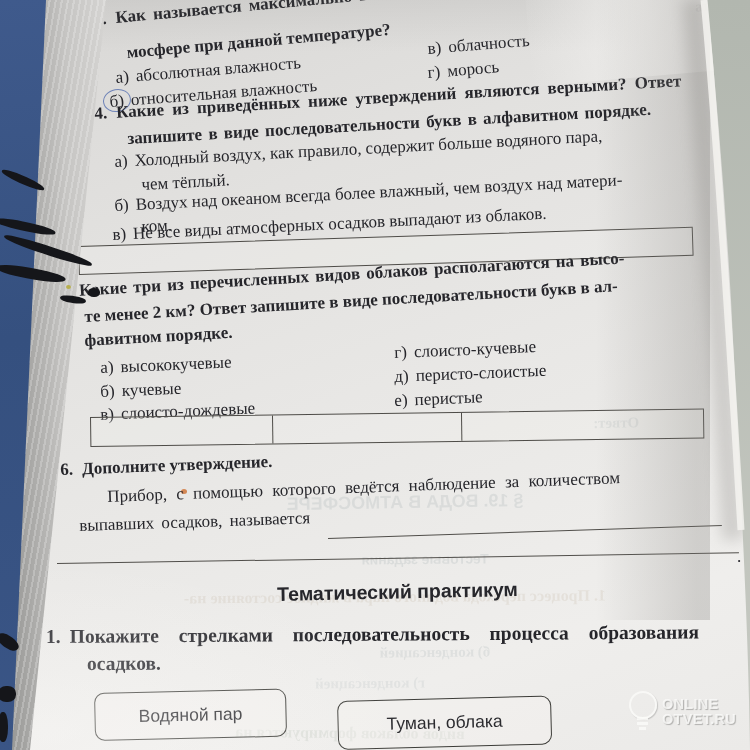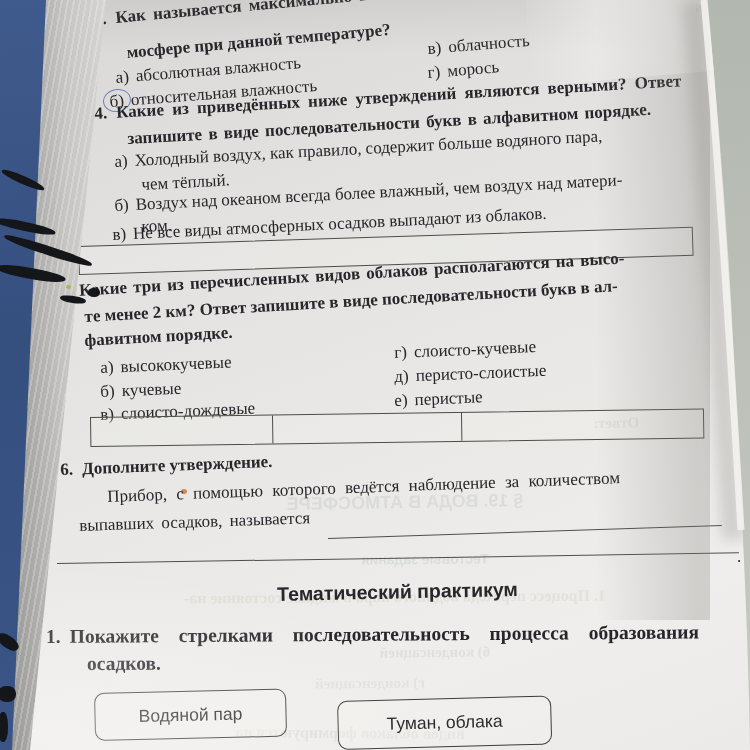--- a/index.html
+++ b/index.html
@@ -154,14 +154,26 @@
   <div class="scrib" style="left:-6px;top:222px;width:62px;height:9px;transform:rotate(12deg);"></div>
   <div class="scrib" style="left:2px;top:246px;width:92px;height:9px;transform:rotate(18deg);"></div>
   <div class="scrib" style="left:-4px;top:268px;width:70px;height:11px;transform:rotate(10deg);"></div>
   <div class="scrib" style="left:88px;top:288px;width:12px;height:9px;"></div>
   <div class="scrib" style="left:60px;top:296px;width:26px;height:7px;transform:rotate(8deg);"></div>
   <div class="ov" style="left:66px;top:285px;width:5px;height:4px;border-radius:50%;background:#b8b04f;"></div>
   <div class="scrib" style="left:-4px;top:636px;width:24px;height:12px;transform:rotate(35deg);"></div>
   <div class="scrib" style="left:-2px;top:686px;width:18px;height:16px;"></div>
   <div class="scrib" style="left:-2px;top:712px;width:10px;height:30px;"></div>
 
+  <div style="position:absolute;left:628px;top:689px;display:flex;align-items:center;gap:4px;opacity:.9;">
+    <div style="position:relative;width:30px;height:46px;">
+      <div style="position:absolute;left:1px;top:2px;width:24px;height:24px;border:2.5px solid rgba(252,252,250,.8);border-radius:50%;box-shadow:1px 1px 1px rgba(110,110,108,.35);"></div>
+      <div style="position:absolute;left:9px;top:28px;width:11px;height:3px;background:rgba(252,252,250,.8);"></div>
+      <div style="position:absolute;left:9px;top:33px;width:11px;height:3px;background:rgba(252,252,250,.8);"></div>
+      <div style="position:absolute;left:11px;top:38px;width:7px;height:3px;background:rgba(252,252,250,.8);"></div>
+    </div>
+    <div class="sans" style="font-weight:bold;font-size:14.5px;line-height:15px;letter-spacing:.3px;color:rgba(253,253,251,.82);text-shadow:1px 1px 1px rgba(105,105,103,.5);">
+      <div>ONLINE</div>
+      <div>OTVET.RU</div>
+    </div>
+  </div>
 
 </div>
 
 </body></html>

